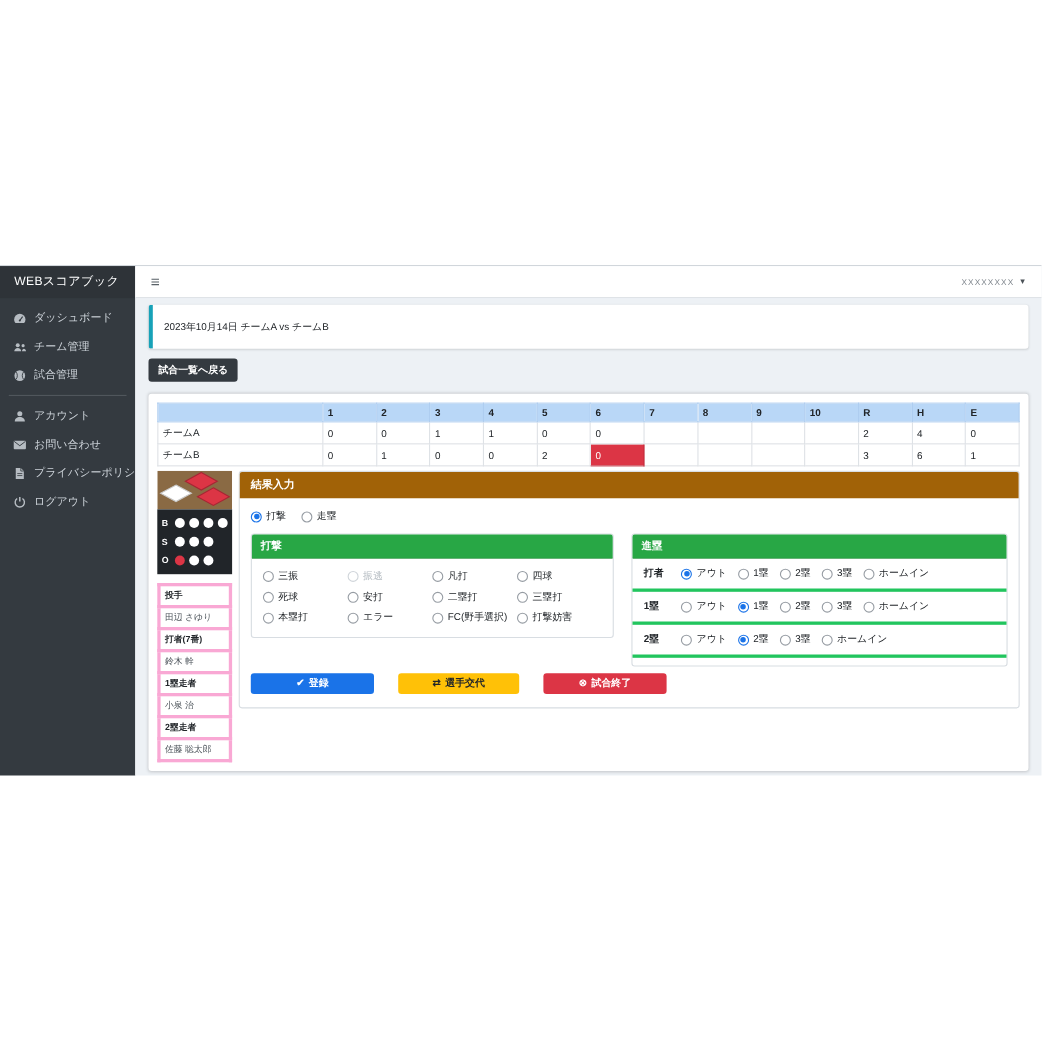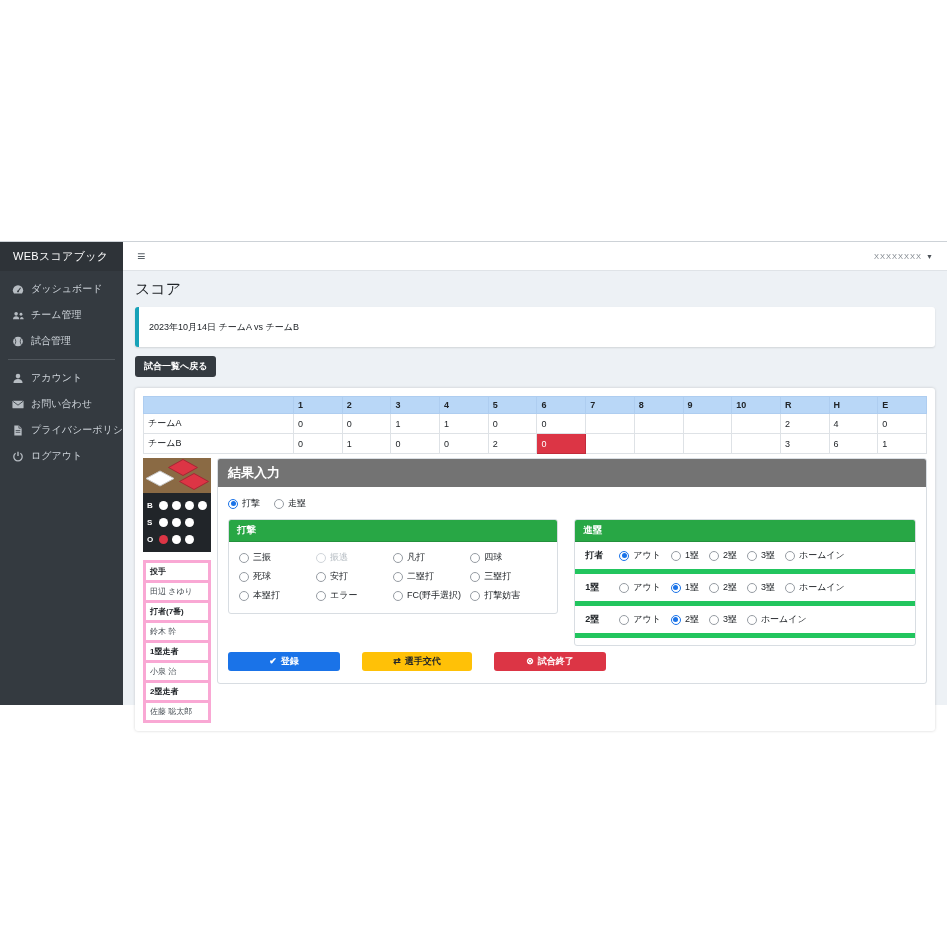--- a/index.html
+++ b/index.html
@@ -52,39 +52,39 @@
   .count-letter { color:#fff; font-size:8px; font-weight:bold; width:8px; }
   .lamp { width:9px; height:9px; border-radius:50%; background:#fff; flex-shrink:0; }
   .lamp.lit { background:#dc3545; }
   .player-table { margin-top:8px; width:68px; border-collapse:collapse; font-size:8px; }
   .player-table td { border:3px solid #f9a8d4; padding:3px 4px; white-space:nowrap; overflow:hidden; }
   .p-label { font-weight:bold; color:#212529; }
   .p-name { color:#495057; }
 
   
   .result-card { flex:1; border:1px solid #d8dde2; border-radius:3px; background:#fff; min-width:0; }
-  .result-header { background:#737373; color:#fff; font-size:13px; font-weight:bold; padding:5px 10px; border-radius:2px 2px 0 0; }
+  .result-header { background:#a16207; color:#fff; font-size:10px; font-weight:bold; padding:5px 10px; border-radius:2px 2px 0 0; }
   .result-body { padding:8px 10px 12px; }
   .mode-row { display:flex; gap:14px; align-items:center; padding:2px 0 9px; }
   .opt { display:flex; align-items:center; cursor:pointer; }
   .radio { width:10px; height:10px; border-radius:50%; border:1px solid #969ca3; background:#fff; position:relative; flex-shrink:0; display:inline-block; cursor:pointer; }
   .radio.sel { border-color:#1a73e8; }
   .radio.sel::after { content:""; position:absolute; left:1.5px; top:1.5px; width:5px; height:5px; border-radius:50%; background:#1a73e8; }
   .optlabel { font-size:9px; color:#212529; margin-left:4px; white-space:nowrap; }
   .opt.disabled .optlabel { color:#b4bbc1; }
   .opt.disabled .radio { border-color:#d0d5da; }
 
   .sub-row { display:flex; gap:16px; align-items:flex-start; }
   .sub-card { border:1px solid #d8dde2; border-radius:3px; background:#fff; }
   .sub-card.batting { width:48%; flex-shrink:0; }
   .sub-card.advance { flex:1; min-width:0; }
   .sub-header { background:#28a745; color:#fff; font-size:9.5px; font-weight:bold; padding:4px 8px; border-radius:2px 2px 0 0; border-bottom:1px solid #23913c; }
   .bat-grid { display:grid; grid-template-columns:repeat(4,1fr); row-gap:6px; padding:9px 10px 11px; }
   .adv-rows { padding-bottom:7px; }
-  .adv-row { display:flex; align-items:center; gap:10px; padding:7px 10px; border-bottom:5px solid #22c55e; }
+  .adv-row { display:flex; align-items:center; gap:10px; padding:7px 10px; border-bottom:3px solid #22c55e; }
   .adv-label { font-weight:bold; font-size:9px; color:#212529; width:24px; flex-shrink:0; }
 
   .actions { display:flex; gap:22px; margin-top:6px; }
   .btn { height:19px; border:none; border-radius:3px; font-size:9px; font-weight:bold; display:flex; align-items:center; justify-content:center; gap:4px; cursor:pointer; }
   .btn .ico { font-size:9px; line-height:1; }
   .btn.blue { background:#1a73e8; color:#fff; width:112px; }
   .btn.yellow { background:#ffc107; color:#212529; width:110px; }
   .btn.red { background:#dc3545; color:#fff; width:112px; }
 </style>
 </head>
@@ -174,21 +174,20 @@
     <div class="main">
       <header class="topbar">
         <span class="hamburger">≡</span>
         <span class="userbox">
           <span class="username">XXXXXXXX</span>
           <span class="caret">▼</span>
         </span>
       </header>
 
       <div class="content">
-        <div class="page-title">スコア</div>
 
         <div class="info-box">
           <span>2023年10月14日 チームA vs チームB</span>
         </div>
 
         <button class="btn-back">試合一覧へ戻る</button>
 
         <div class="main-card">
 
           <table class="score-table">

